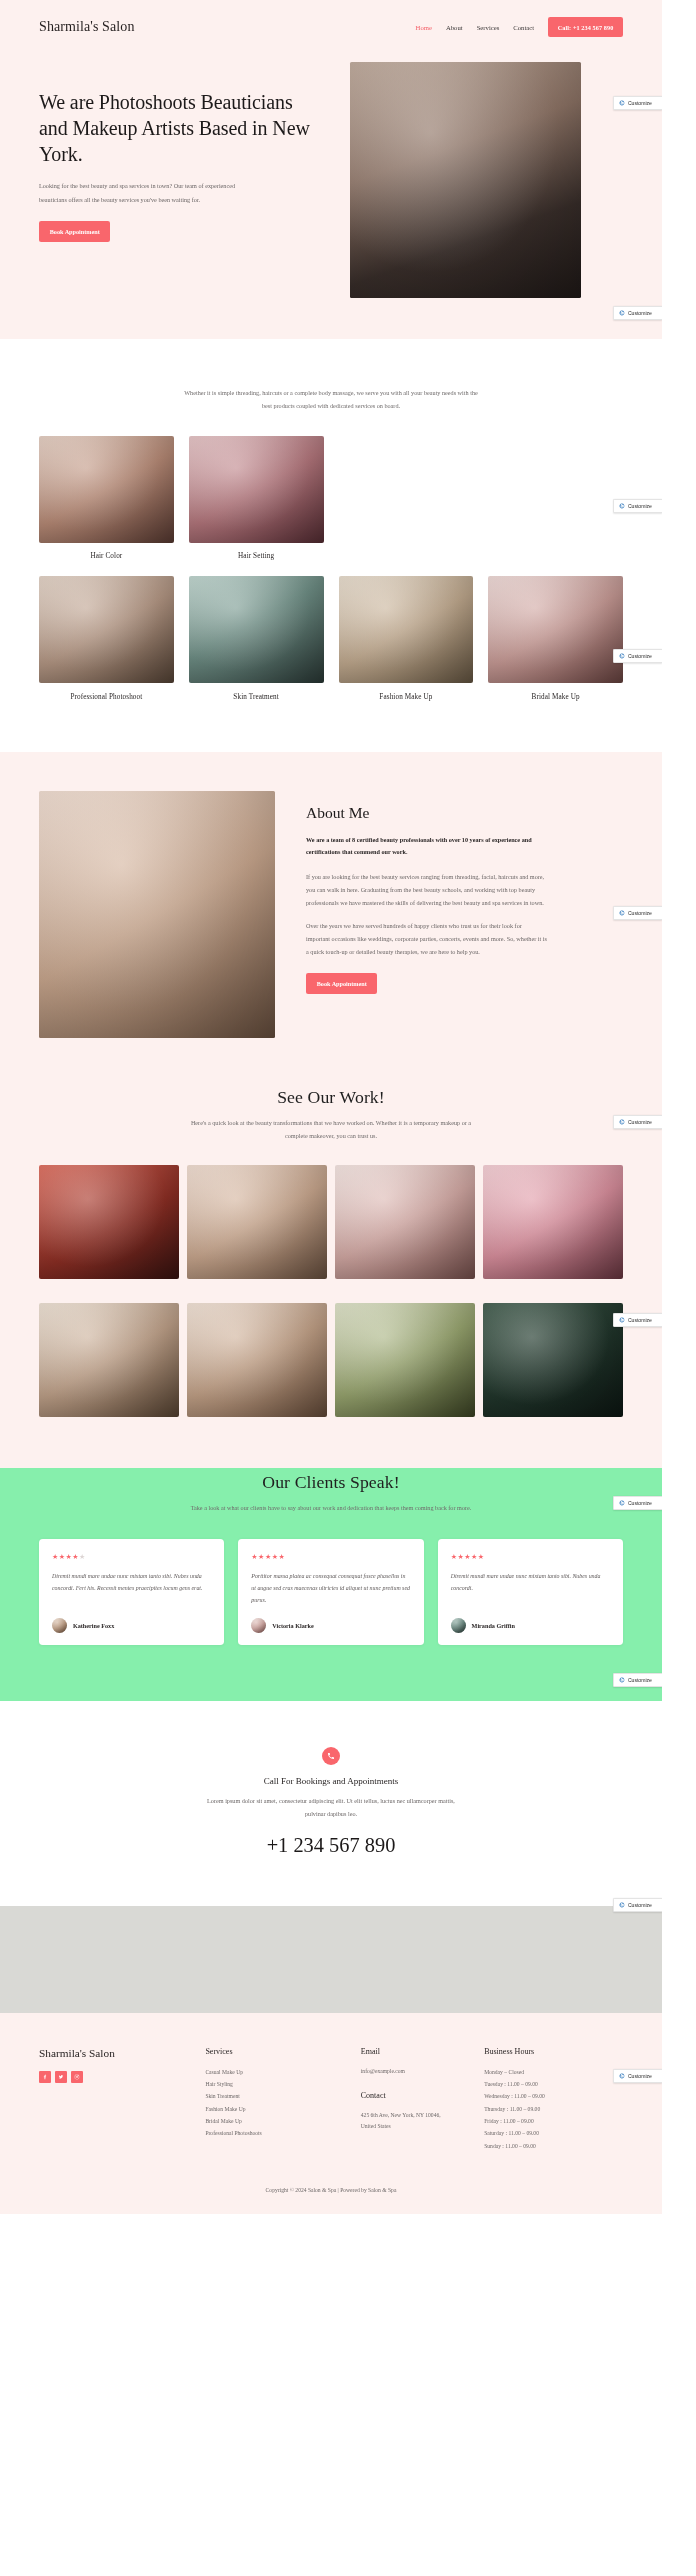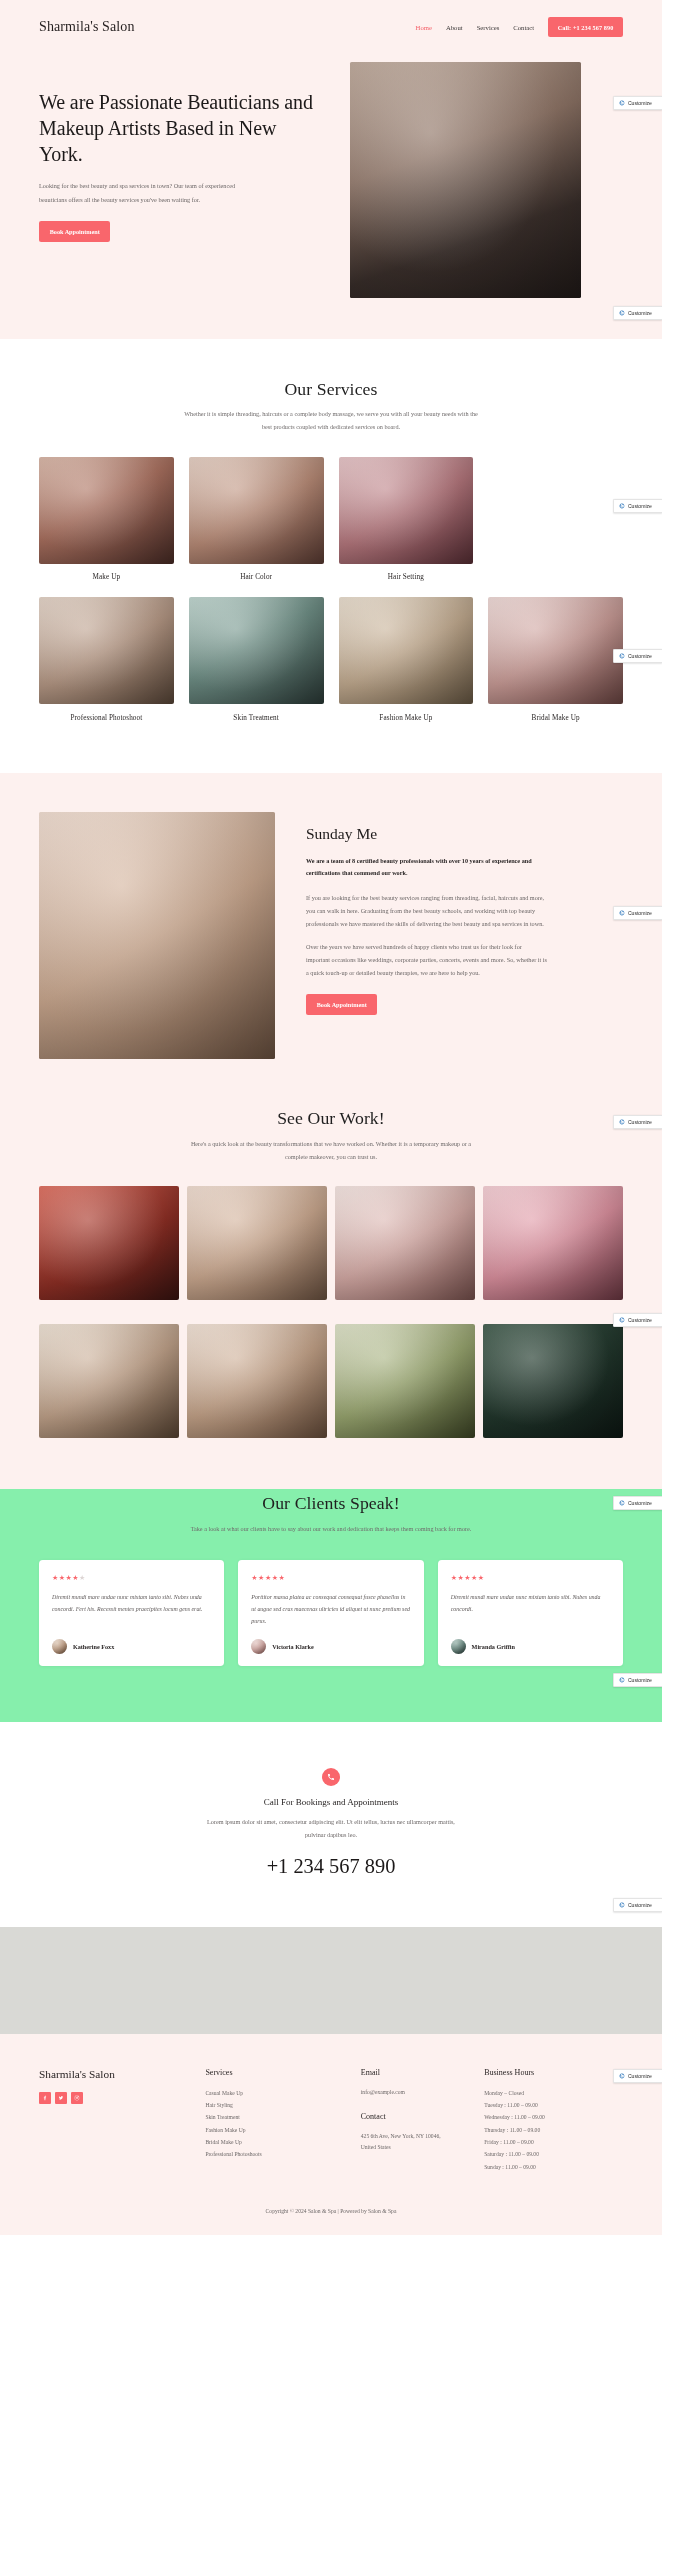--- a/index.html
+++ b/index.html
@@ -226,38 +226,33 @@
         <a href="#">Services</a>
         <a href="#">Contact</a>
         <button class="btn-call">Call: +1 234 567 890</button>
       </div>
     </div>
   </div>
 
   <div class="hero">
     <div class="hero-inner">
       <div class="hero-left">
-        <h1 class="hero-title">We are Passionate Beauticians and Makeup Artists Based in New York.</h1>
+        <h1 class="hero-title">We are Photoshoots Beauticians and Makeup Artists Based in New York.</h1>
         <p class="hero-desc">Looking for the best beauty and spa services in town? Our team of experienced beauticians offers all the beauty services you've been waiting for.</p>
         <button class="btn-primary">Book Appointment</button>
       </div>
       <div class="hero-photo ph ph-salon"></div>
     </div>
   </div>
 
   <div class="services">
     <div class="wrap">
-      <h2 class="section-title">Our Services</h2>
       <p class="section-sub">Whether it is simple threading, haircuts or a complete body massage, we serve you with all your beauty needs with the best products coupled with dedicated services on board.</p>
 
       <div class="svc-grid">
-        <div class="svc-card">
-          <div class="svc-thumb ph ph-a"></div>
-          <div class="svc-label">Make Up</div>
-        </div>
         <div class="svc-card">
           <div class="svc-thumb ph ph-b"></div>
           <div class="svc-label">Hair Color</div>
         </div>
         <div class="svc-card">
           <div class="svc-thumb ph ph-d"></div>
           <div class="svc-label">Hair Setting</div>
         </div>
       </div>
 
@@ -279,21 +274,21 @@
           <div class="svc-label">Bridal Make Up</div>
         </div>
       </div>
     </div>
   </div>
 
   <div class="about">
     <div class="about-inner">
       <div class="about-photo ph ph-j"></div>
       <div class="about-body">
-        <h2 class="about-title">Sunday Me</h2>
+        <h2 class="about-title">About Me</h2>
         <p class="about-lead">We are a team of 8 certified beauty professionals with over 10 years of experience and certifications that commend our work.</p>
         <p class="about-p">If you are looking for the best beauty services ranging from threading, facial, haircuts and more, you can walk in here. Graduating from the best beauty schools, and working with top beauty professionals we have mastered the skills of delivering the best beauty and spa services in town.</p>
         <p class="about-p">Over the years we have served hundreds of happy clients who trust us for their look for important occasions like weddings, corporate parties, concerts, events and more. So, whether it is a quick touch-up or detailed beauty therapies, we are here to help you.</p>
         <button class="btn-primary">Book Appointment</button>
       </div>
     </div>
   </div>
 
   <div class="gallery">
     <div class="wrap">

